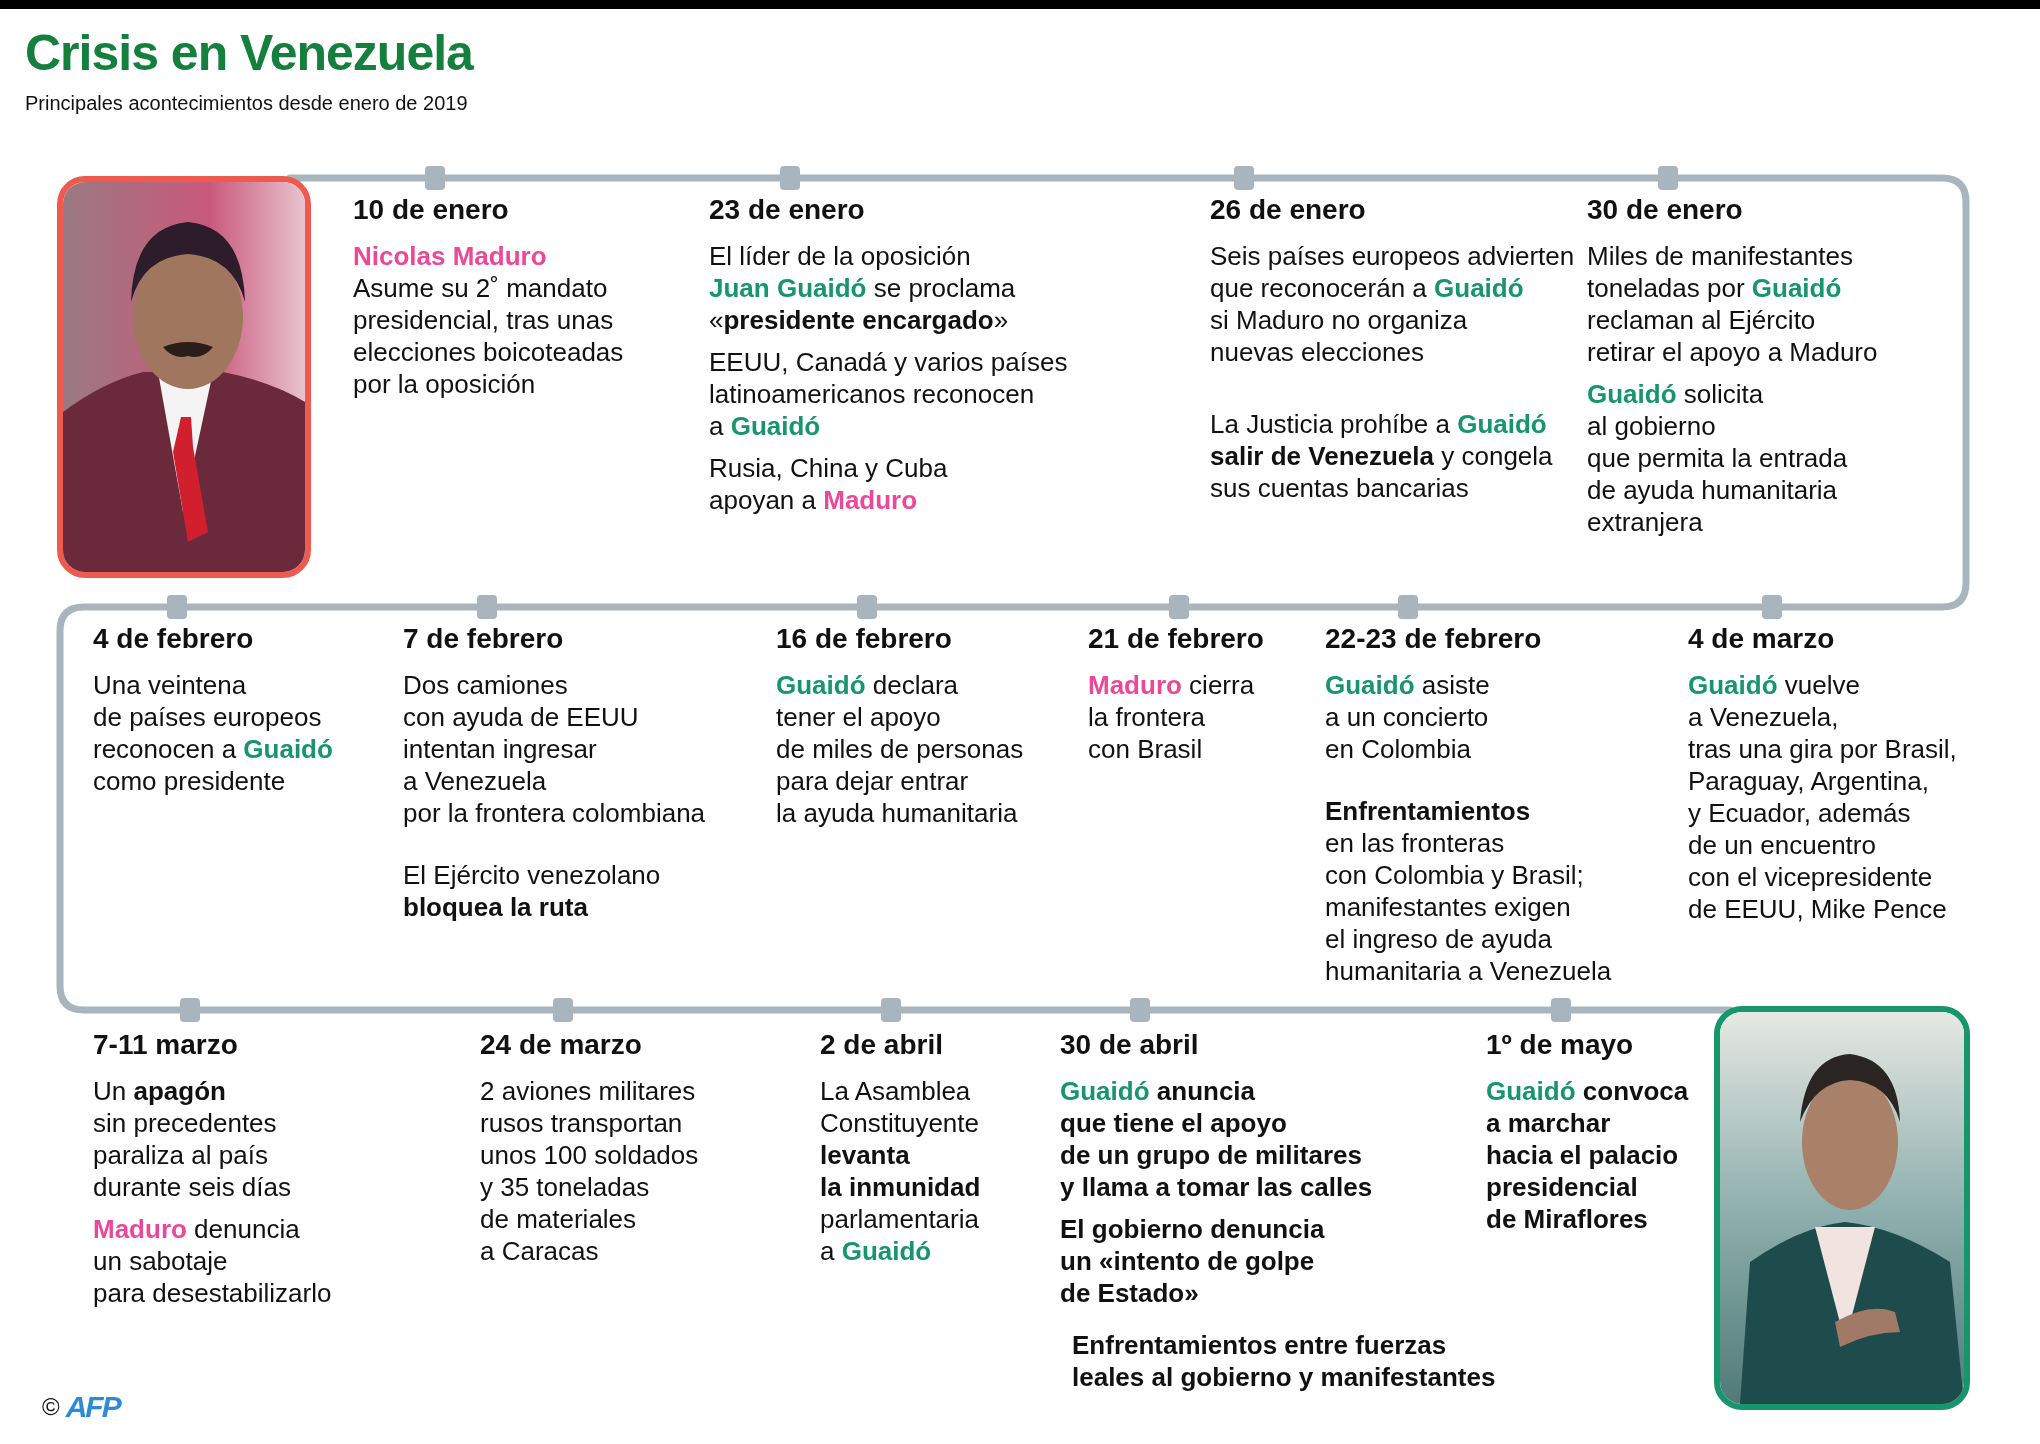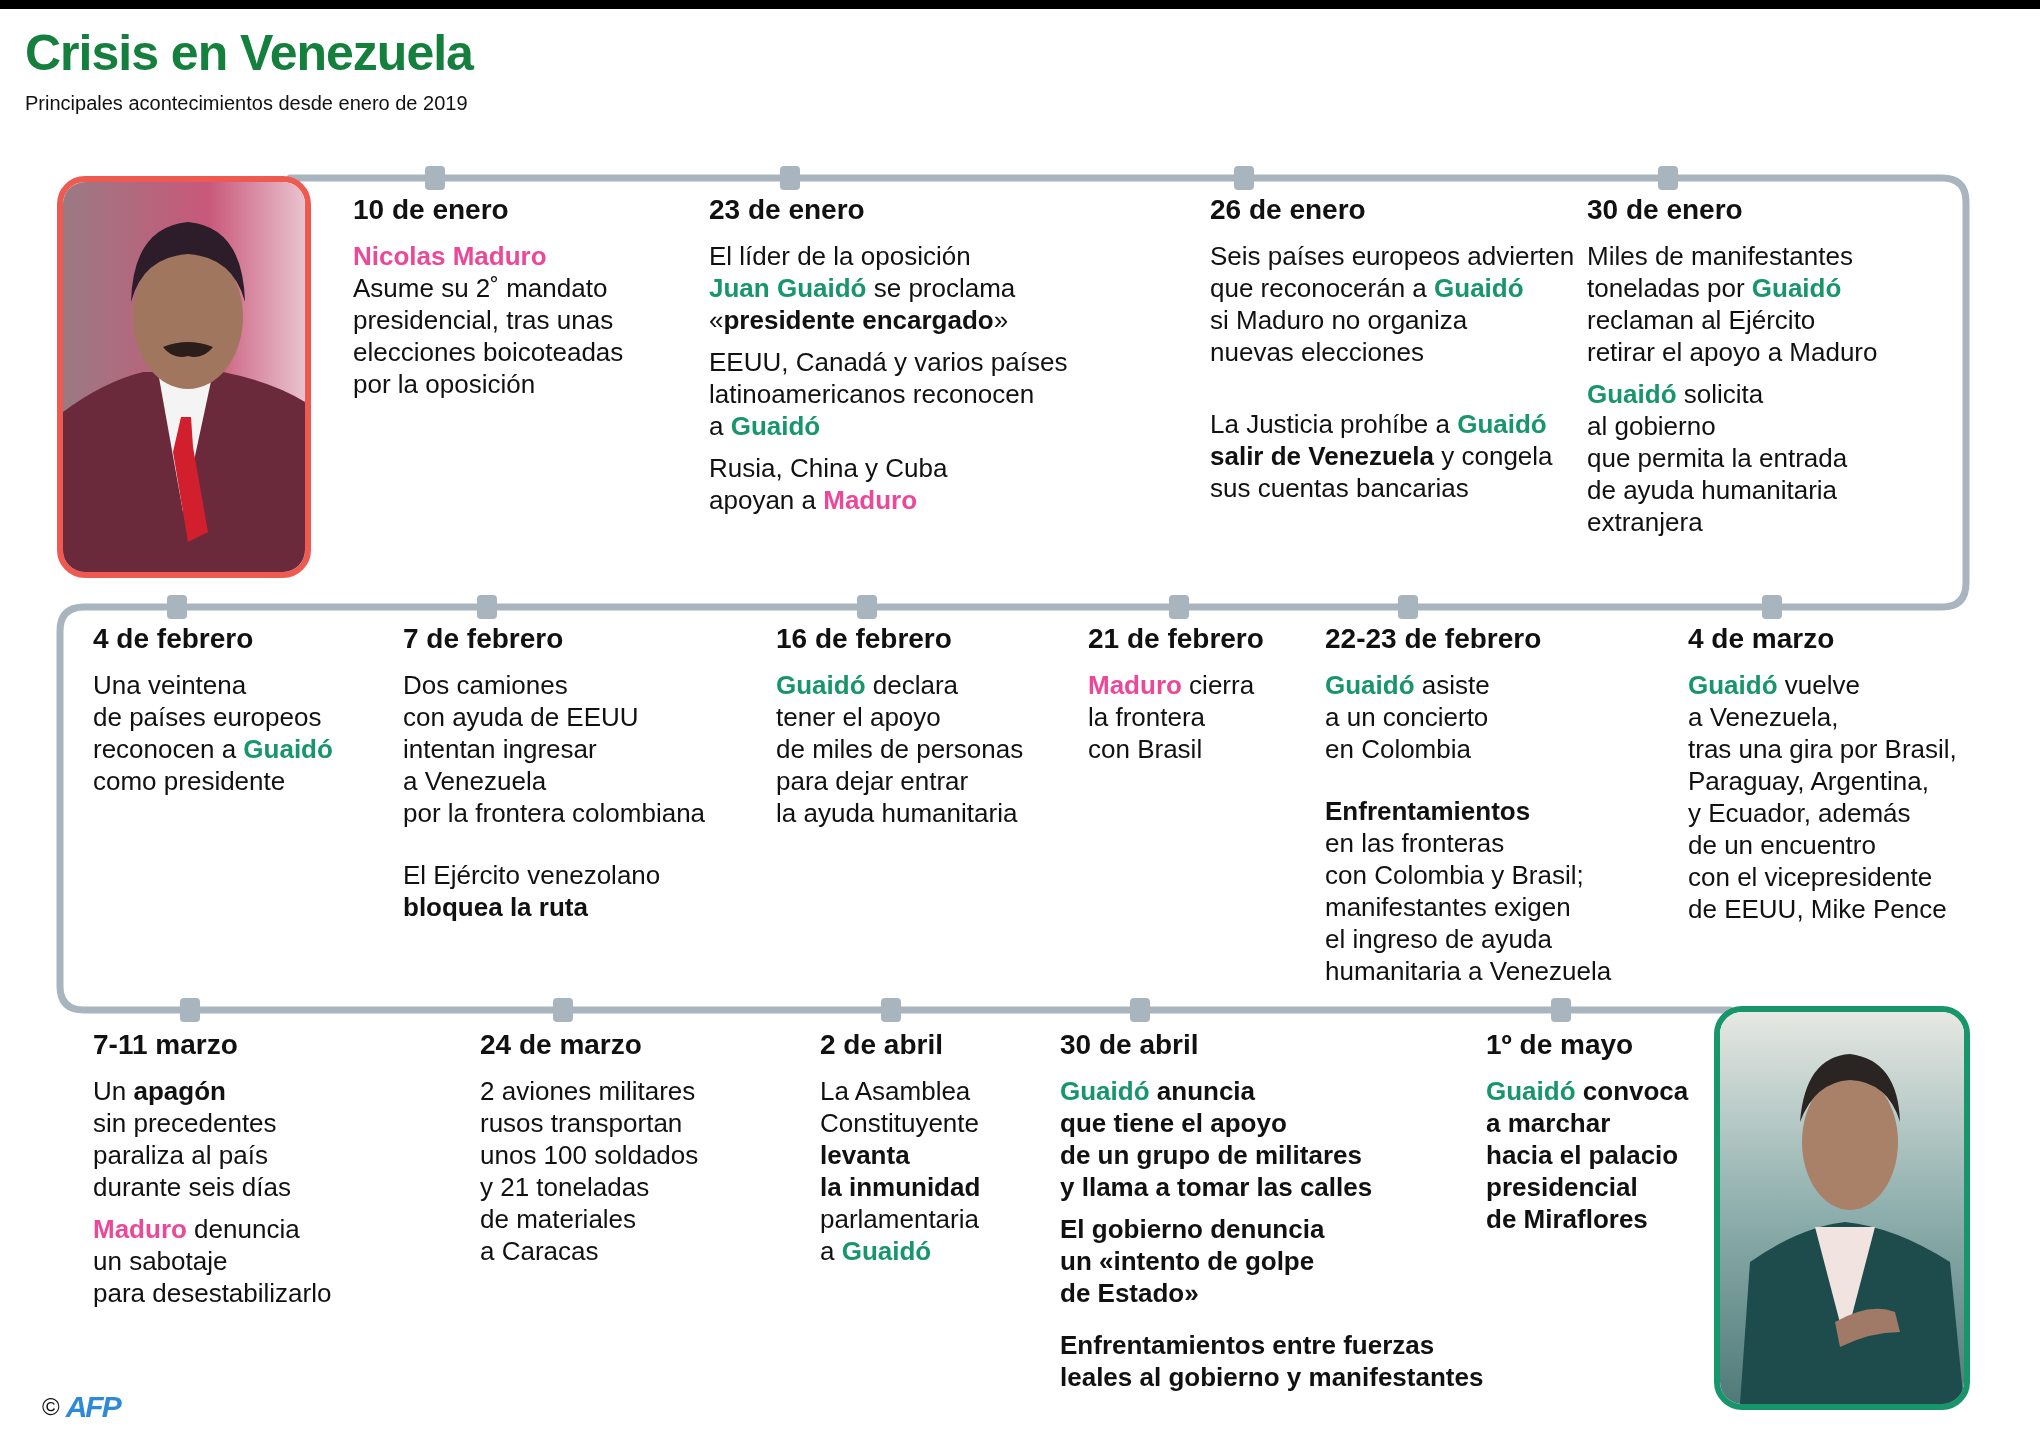--- a/index.html
+++ b/index.html
@@ -154,31 +154,31 @@
       <span class="date">4 de marzo</span>
       <p><span class="g">Guaidó</span><span> vuelve</span><br><span>a Venezuela,</span><br><span>tras una gira por Brasil,</span><br><span>Paraguay, Argentina,</span><br><span>y Ecuador, además</span><br><span>de un encuentro</span><br><span>con el vicepresidente</span><br><span>de EEUU, Mike Pence</span></p>
     </div>
     <div class="event" style="left: 93px; top: 1029px; width: 340px;">
       <span class="date">7-11 marzo</span>
       <p><span>Un </span><span class="b">apagón</span><br><span>sin precedentes</span><br><span>paraliza al país</span><br><span>durante seis días</span></p>
       <p><span class="r">Maduro</span><span> denuncia</span><br><span>un sabotaje</span><br><span>para desestabilizarlo</span></p>
     </div>
     <div class="event" style="left: 480px; top: 1029px; width: 300px;">
       <span class="date">24 de marzo</span>
-      <p><span>2 aviones militares</span><br><span>rusos transportan</span><br><span>unos 100 soldados</span><br><span>y 21 toneladas</span><br><span>de materiales</span><br><span>a Caracas</span></p>
+      <p><span>2 aviones militares</span><br><span>rusos transportan</span><br><span>unos 100 soldados</span><br><span>y 35 toneladas</span><br><span>de materiales</span><br><span>a Caracas</span></p>
     </div>
     <div class="event" style="left: 820px; top: 1029px; width: 260px;">
       <span class="date">2 de abril</span>
       <p><span>La Asamblea</span><br><span>Constituyente</span><br><span class="b">levanta</span><br><span class="b">la inmunidad</span><br><span>parlamentaria</span><br><span>a </span><span class="g">Guaidó</span></p>
     </div>
     <div class="event" style="left: 1060px; top: 1029px; width: 490px;">
       <span class="date">30 de abril</span>
       <p><span class="g">Guaidó</span><span class="b"> anuncia</span><br><span class="b">que tiene el apoyo</span><br><span class="b">de un grupo de militares</span><br><span class="b">y llama a tomar las calles</span></p>
       <p><span class="b">El gobierno denuncia</span><br><span class="b">un «intento de golpe</span><br><span class="b"> de Estado»</span></p>
-      <p style="margin-top: 20px;"><span class="b">Enfrentamientos entre fuerzas</span><br><span class="b">leales al gobierno y manifestantes</span></p>
+      <p style="margin-top: 20px; margin-left: 12px;"><span class="b">Enfrentamientos entre fuerzas</span><br><span class="b">leales al gobierno y manifestantes</span></p>
     </div>
     <div class="event" style="left: 1486px; top: 1029px; width: 260px;">
       <span class="date">1º de mayo</span>
       <p><span class="g">Guaidó</span><span class="b"> convoca</span><br><span class="b">a marchar</span><br><span class="b">hacia el palacio</span><br><span class="b">presidencial</span><br><span class="b">de Miraflores</span></p>
     </div>
   </div>
 
 <div class="footer">
   <span class="copy">©</span>
   <span class="afp">AFP</span>

